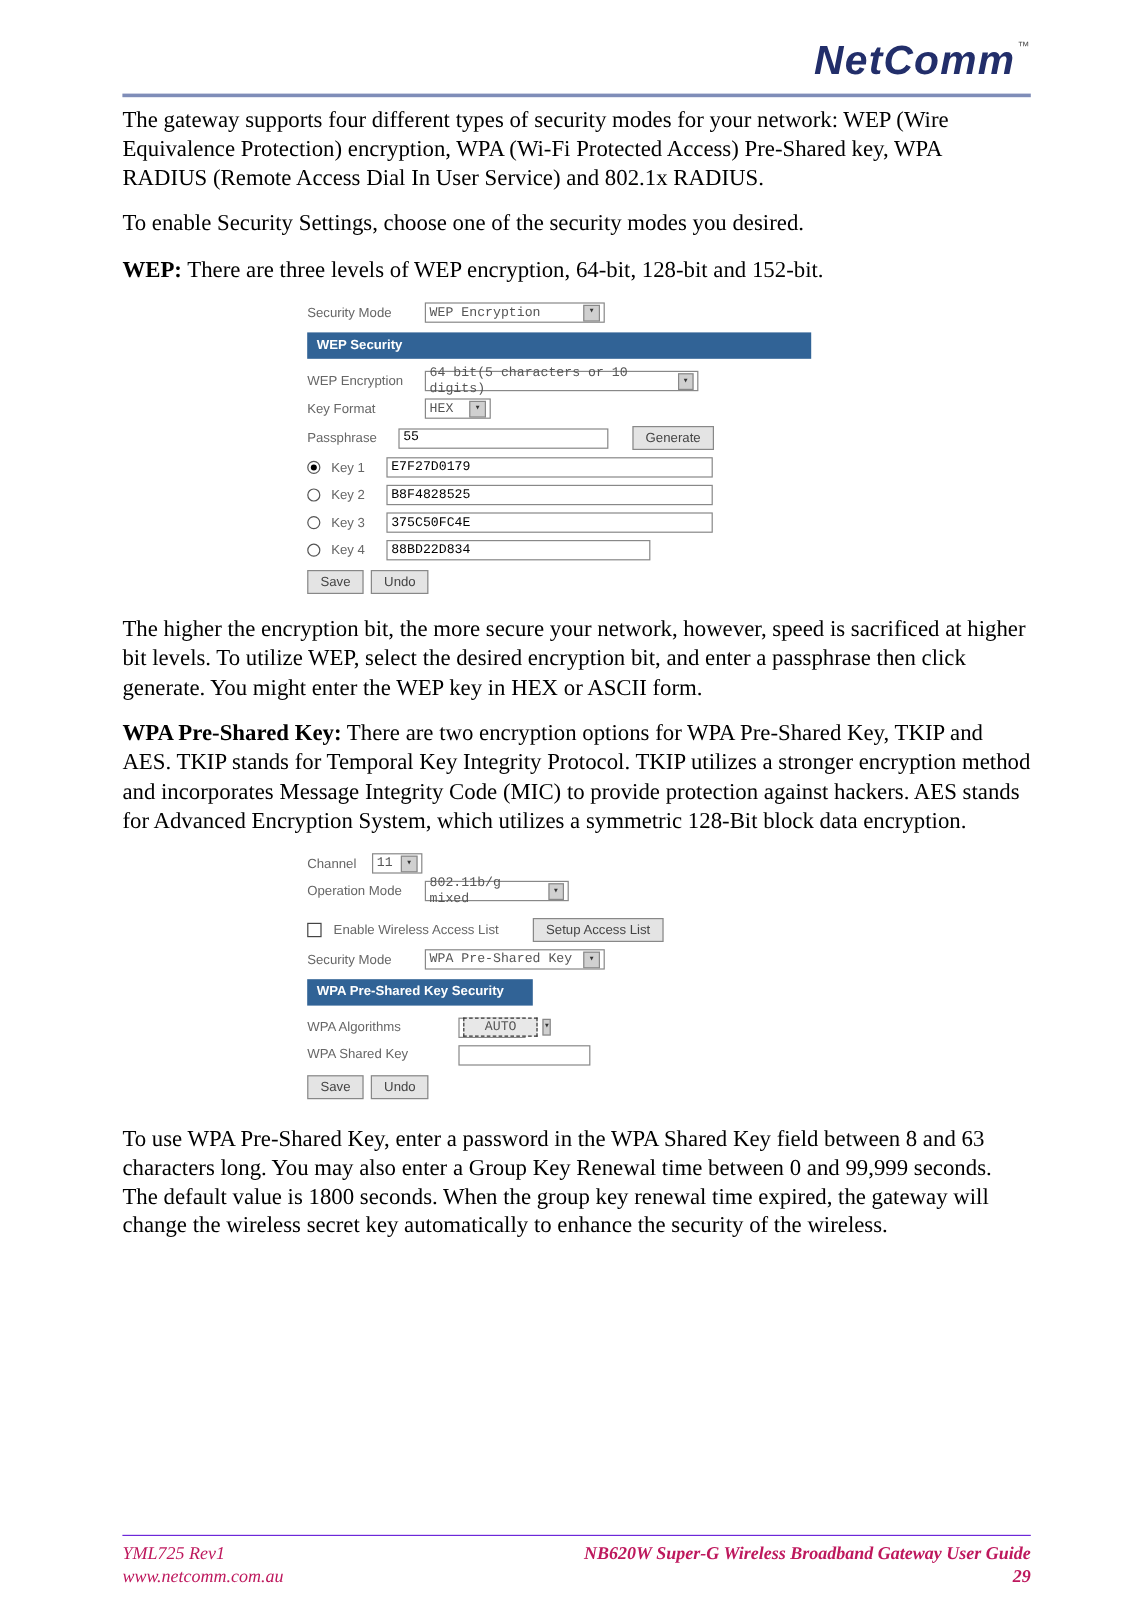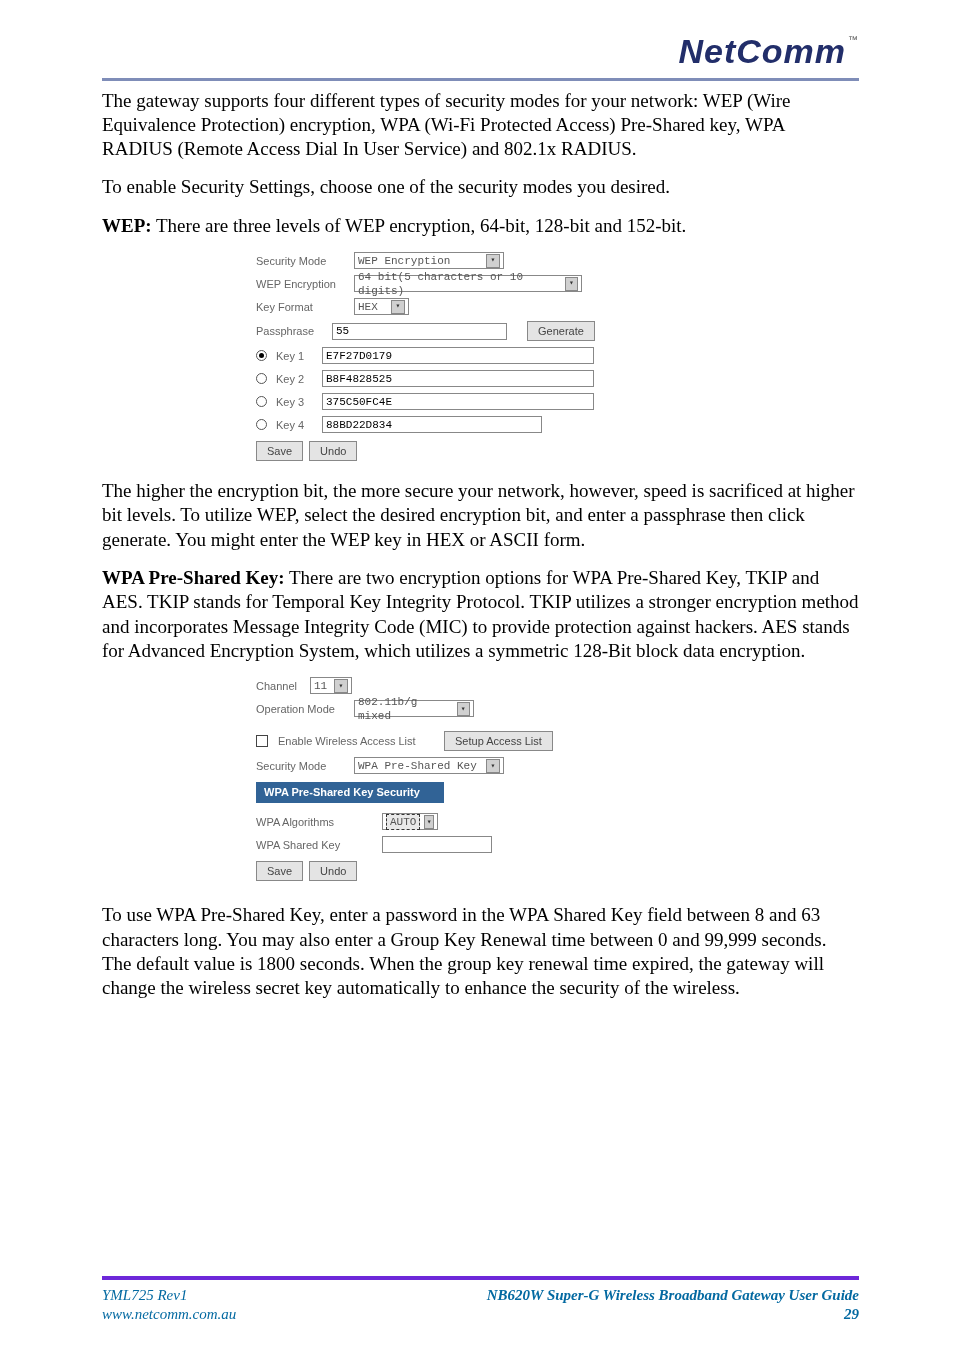--- a/index.html
+++ b/index.html
@@ -82,32 +82,32 @@
   .radio {
     width:11px; height:11px; border:1px solid #555; border-radius:50%;
     display:inline-flex; align-items:center; justify-content:center; margin-right:3px;
     background:#fff;
   }
   .radio.checked::after { content:""; width:5px; height:5px; background:#000; border-radius:50%;}
   .checkbox {
     width:12px; height:12px; border:1px solid #444; background:#fff; display:inline-block; margin-right:4px;
   }
   .auto-box {
-    border:1px dashed #333; padding:0 3px;
+    border:1px dashed #333; padding:0 17px;
     font-family:"Courier New", monospace; font-size:11px;
     background:#e8e8e8;
   }
   .footer {
     position:absolute;
     bottom:28px; left:102px; right:95px;
-    border-top:4px solid #6d28d9;
+    border-top:1px solid #6d28d9;
     padding-top:6px;
     display:flex; justify-content:space-between;
     font-style:italic;
-    color:#0369a1;
+    color:#be185d;
     font-size:15px;
   }
   .footer .right { text-align:right;font-weight:bold; }
 </style>
 </head>
 <body>
 
 <div class="header-logo">
   <span class="logo-text">
     <span>NetComm</span>
@@ -123,20 +123,21 @@
 </p>
 
 <div class="ui-panel">
   <div class="ui-row">
     <span class="ui-label">Security Mode</span>
     <span class="ui-select" style="width:150px">
       <span>WEP Encryption</span>
       <span class="dd-arrow">▾</span>
     </span>
   </div>
+  <div class="section-bar">WEP Security</div>
   <div class="ui-row">
     <span class="ui-label">WEP Encryption</span>
     <span class="ui-select" style="width:228px">
       <span>64 bit(5 characters or 10 digits)</span>
       <span class="dd-arrow">▾</span>
     </span>
   </div>
   <div class="ui-row">
     <span class="ui-label">Key Format</span>
     <span class="ui-select" style="width:55px">

